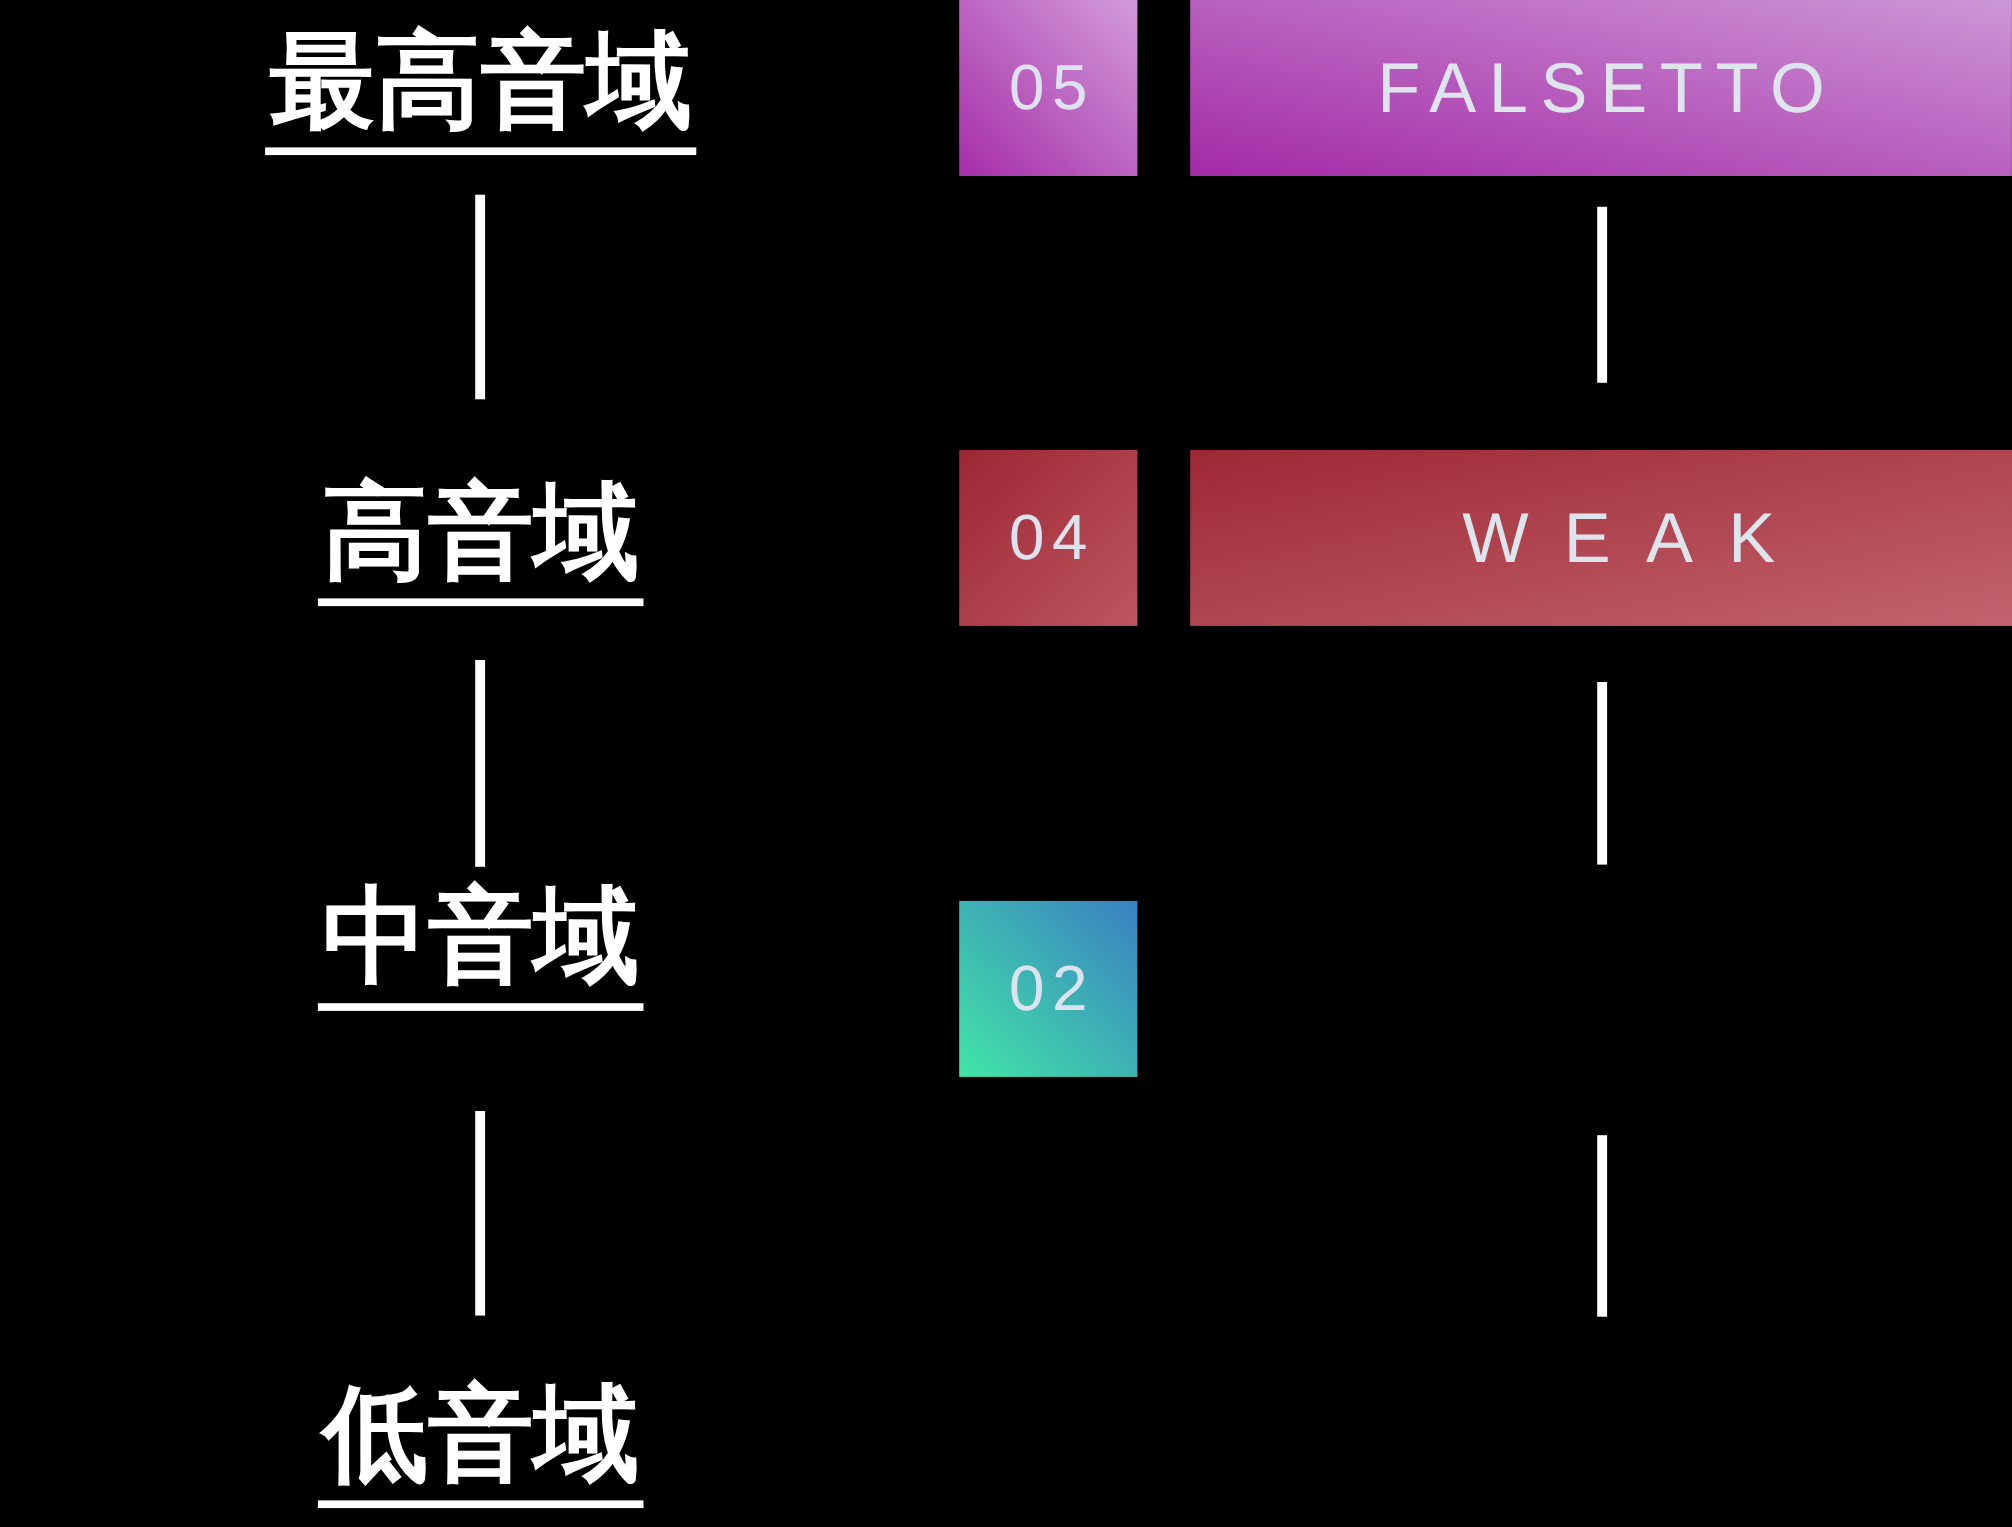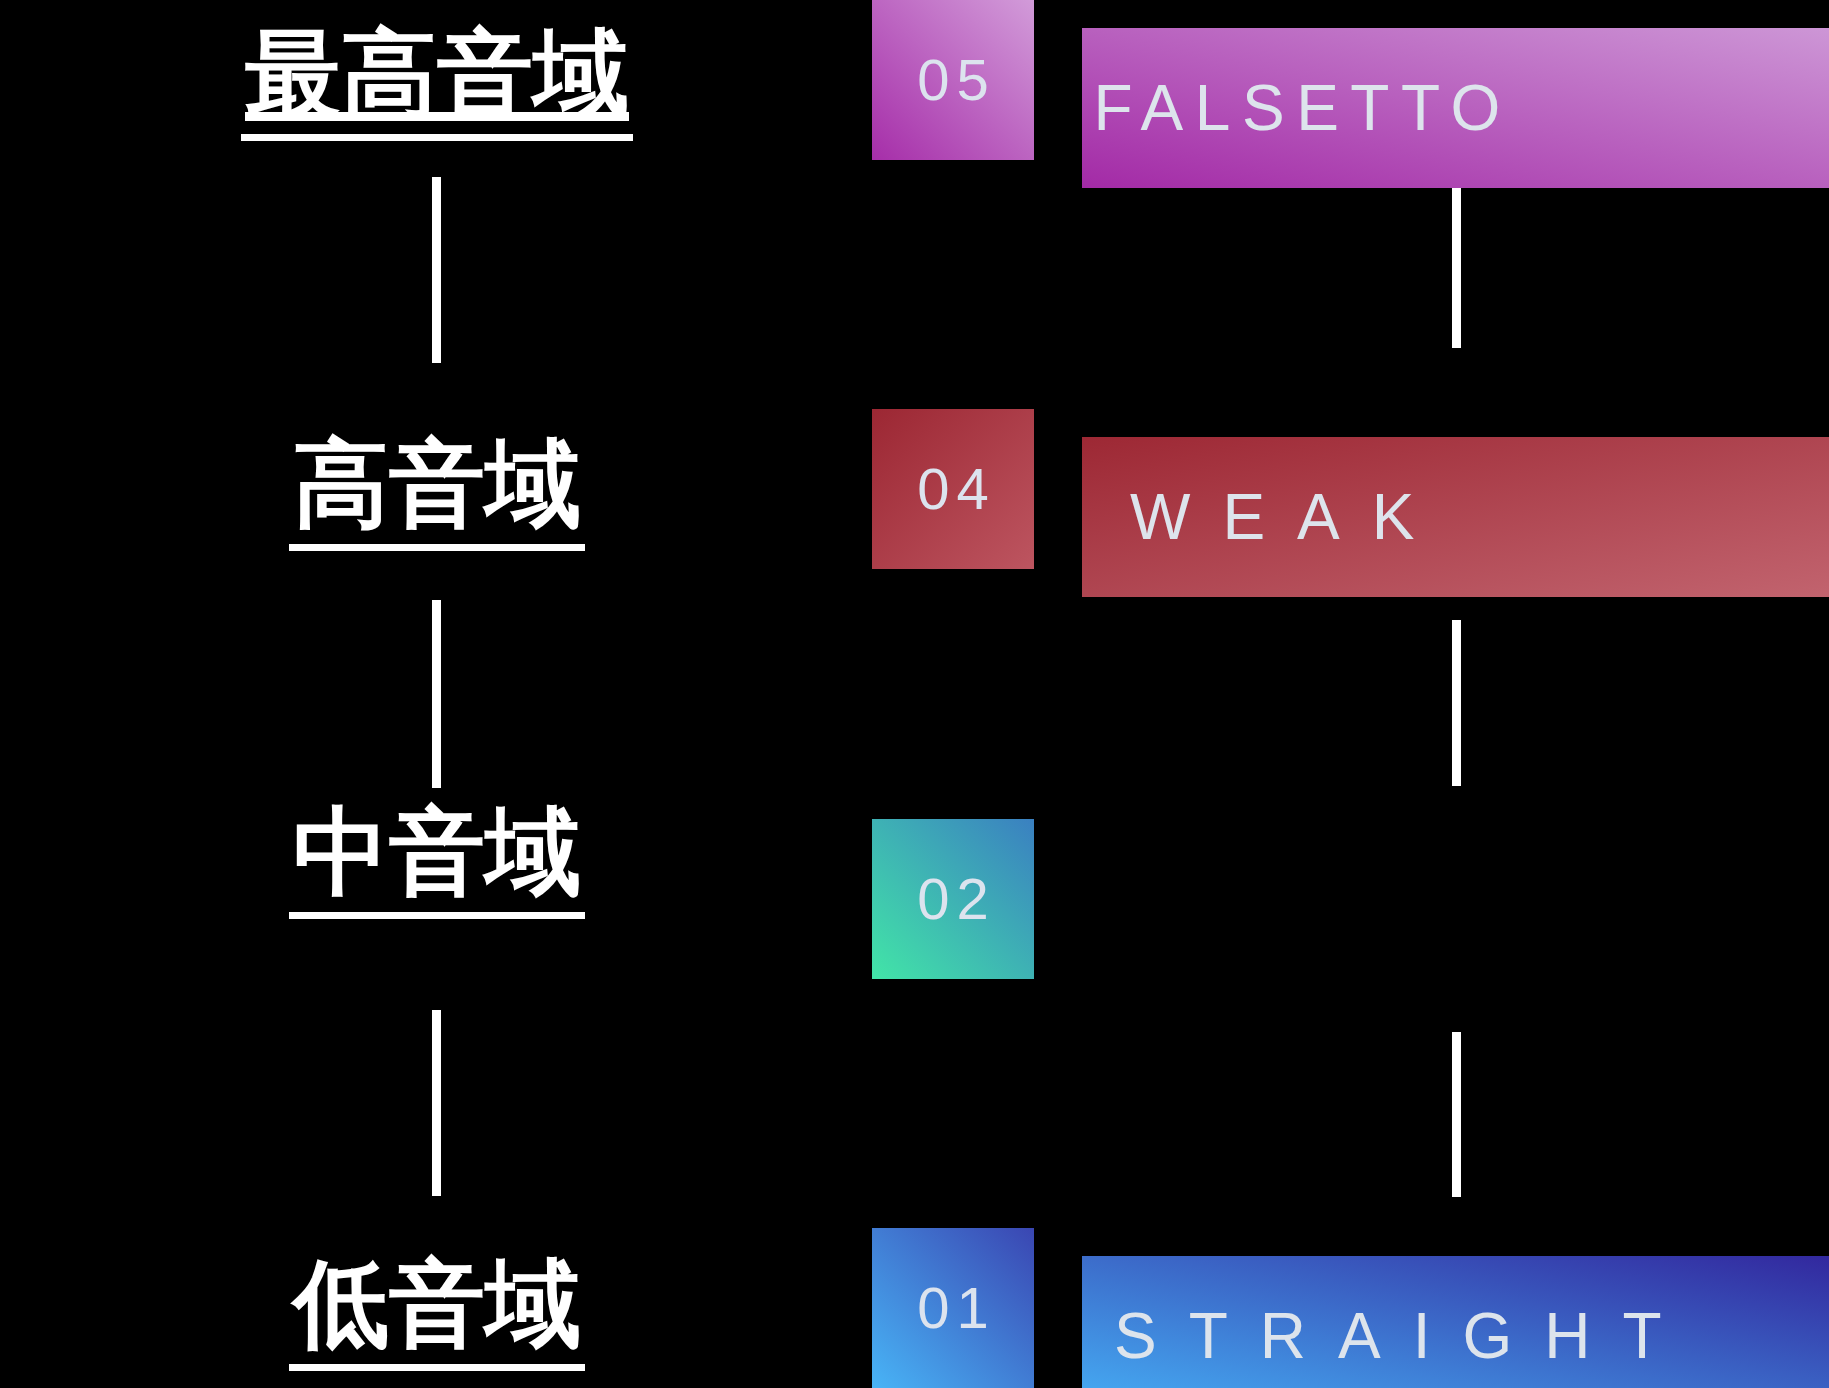--- a/index.html
+++ b/index.html
@@ -25,21 +25,21 @@
     transform: translateX(-50%);
     color: #ffffff;
     font-size: 96px;
     font-weight: 700;
     line-height: 1;
     white-space: nowrap;
     letter-spacing: 0px;
     padding: 0 4px 12px 4px;
     border-bottom: 7px solid #ffffff;
   }
-  .jp-label.pos-1 { top: 26px; text-decoration: underline; }
+  .jp-label.pos-1 { top: 26px; }
   .jp-label.pos-2 { top: 436px; }
   .jp-label.pos-3 { top: 804px; }
   .jp-label.pos-4 { top: 1256px; }
 
   
   .vline {
     position: absolute;
     width: 9px;
     background: #ffffff;
   }
@@ -83,22 +83,21 @@
     line-height: 1;
   }
   .bar {
     position: absolute;
     left: 1082px;
     top: 0;
     width: 747px;
     height: 160px;
     display: flex;
     align-items: center;
-    justify-content: flex-start;
-    margin-top: 28px;
+    justify-content: center;
   }
   .bar-text {
     color: #dde4ec;
     font-size: 64px;
     font-weight: 400;
     line-height: 1;
     white-space: nowrap;
   }
   .row.pos-1 .bar-text { letter-spacing: 0.18em; padding-left: 0.18em; }
   .row.pos-2 .bar-text { letter-spacing: 0.50em; padding-left: 0.50em; }
@@ -140,22 +139,14 @@
       <span class="bar-text">WEAK</span>
     </div>
   </div>
 
   <div class="row pos-3">
     <div class="num-box" style="background: linear-gradient(to right top, rgb(66, 229, 167), rgb(58, 128, 193));">
       <span class="num-text">02</span>
     </div>
   </div>
 
-  <div class="row pos-4">
-    <div class="num-box" style="background: linear-gradient(to right top, rgb(72, 180, 246), rgb(58, 70, 178));">
-      <span class="num-text">01</span>
-    </div>
-    <div class="bar" style="background: linear-gradient(to right top, rgb(70, 177, 247), rgb(50, 40, 158));">
-      <span class="bar-text">STRAIGHT</span>
-    </div>
-  </div>
 
 </div>
 
 </body></html>

